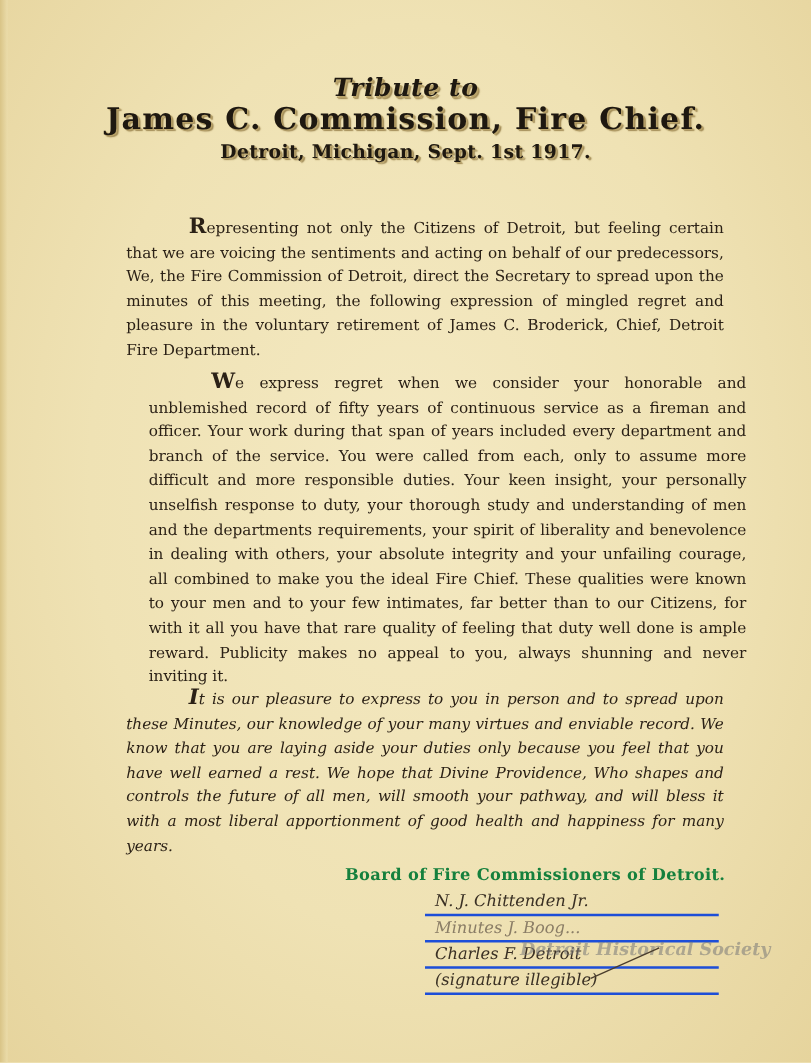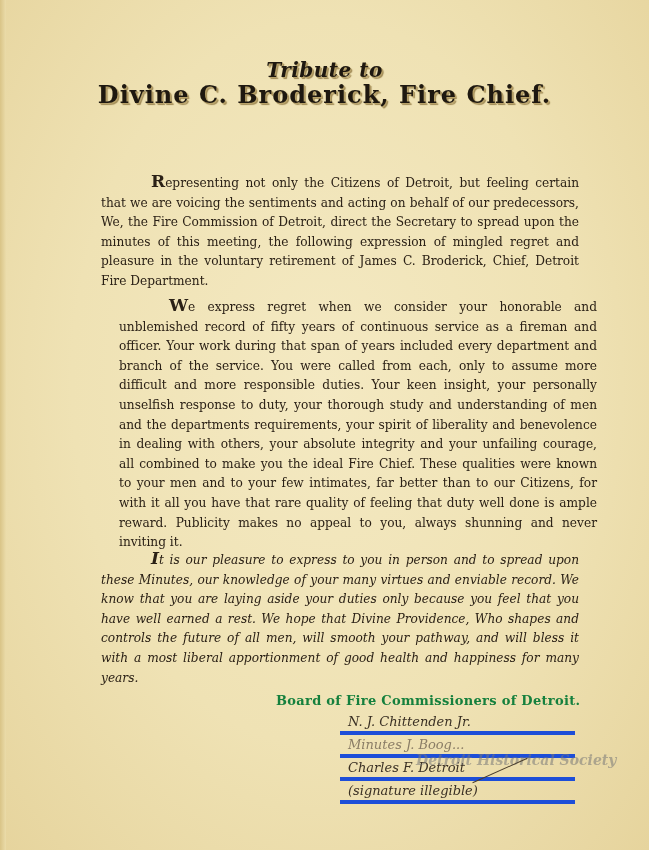--- a/index.html
+++ b/index.html
@@ -41,21 +41,21 @@
   .p3 { top: 549px; font-style: italic; }
 
   .board {
     position: absolute; left: 276px; top: 693px;
     font-family: "DejaVu Serif", serif; font-weight: bold; font-size: 13px;
     color: #15803d; letter-spacing: 0.3px;
   }
   .sig-block { position: absolute; left: 340px; top: 712px; width: 235px; }
   .sig {
     position: relative; height: 19px;
-    border-bottom: 4px solid #1d4ed8;
+    border-bottom: 2px solid #1d4ed8;
     font-family: "DejaVu Serif", serif; font-style: italic;
     font-size: 13px; color: #3a3024; padding-left: 8px; line-height: 20px;
   }
   .sig.s2 { color: #8a7d66; }
   .watermark {
     position: absolute; left: 416px; top: 752px;
     font-family: "DejaVu Serif", serif; font-style: italic; font-weight: bold;
     font-size: 14px; color: rgba(120,120,120,0.55);
   }
   .pen-stroke {
@@ -64,21 +64,22 @@
   }
 </style>
 </head>
 <body>
 
 <div class="paper"></div>
 <div class="edge-left"></div>
 
 <div class="header">
   <div class="title-line t1">Tribute to</div>
-  <div class="title-line t2">Divine C. Broderick, Fire Chief.</div>
+  <div class="title-line t2">James C. Commission, Fire Chief.</div>
+  <div class="title-line t3">Detroit, Michigan, Sept. 1st 1917.</div>
 </div>
 
 <div class="body-text p1">
   <p class="para"><span class="first">R</span><span>epresenting not only the Citizens of Detroit, but feeling certain that we are voicing the sentiments and acting on behalf of our predecessors, We, the Fire Commission of Detroit, direct the Secretary to spread upon the minutes of this meeting, the following expression of mingled regret and pleasure in the voluntary retirement of James C. Broderick, Chief, Detroit Fire Department.</span></p>
 </div>
 
 <div class="body-text p2">
   <p class="para"><span class="first">W</span><span>e express regret when we consider your honorable and unblemished record of fifty years of continuous service as a fireman and officer. Your work during that span of years included every department and branch of the service. You were called from each, only to assume more difficult and more responsible duties. Your keen insight, your personally unselfish response to duty, your thorough study and understanding of men and the departments requirements, your spirit of liberality and benevolence in dealing with others, your absolute integrity and your unfailing courage, all combined to make you the ideal Fire Chief. These qualities were known to your men and to your few intimates, far better than to our Citizens, for with it all you have that rare quality of feeling that duty well done is ample reward. Publicity makes no appeal to you, always shunning and never inviting it.</span></p>
 </div>
 

